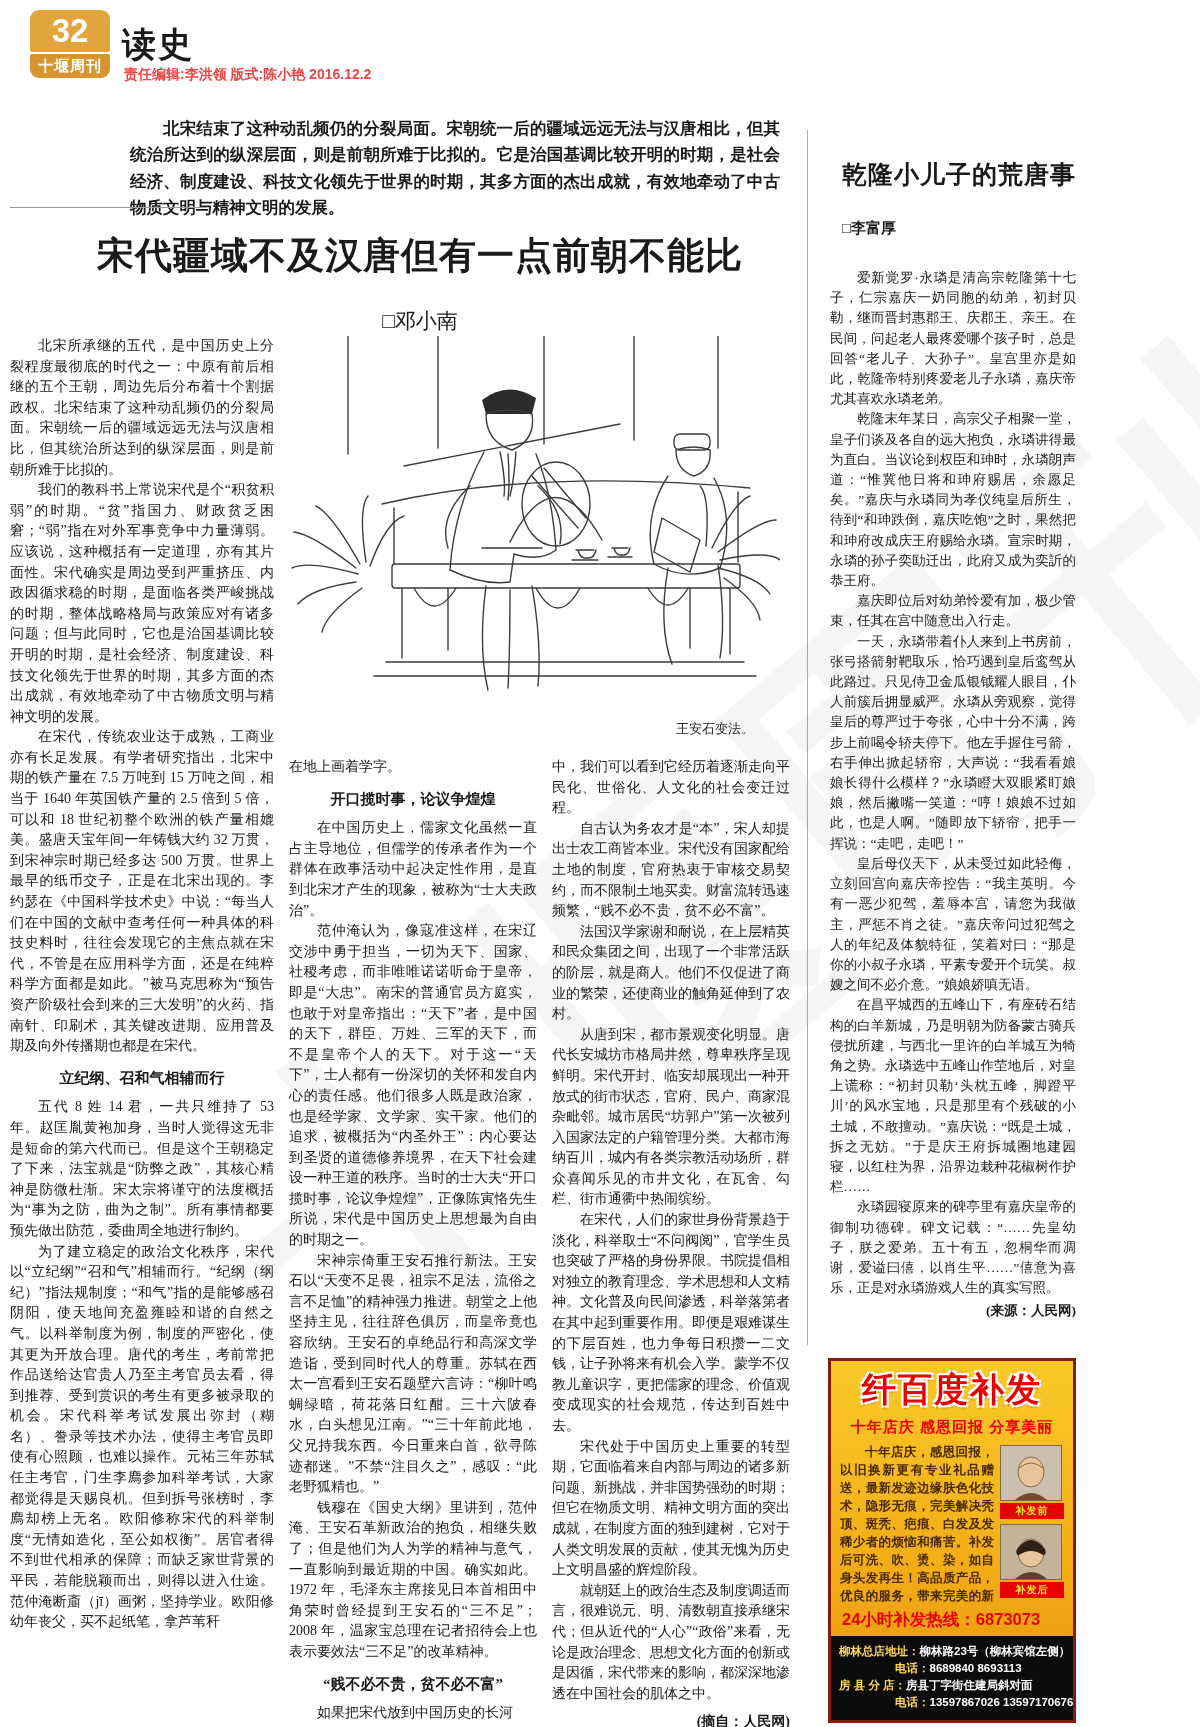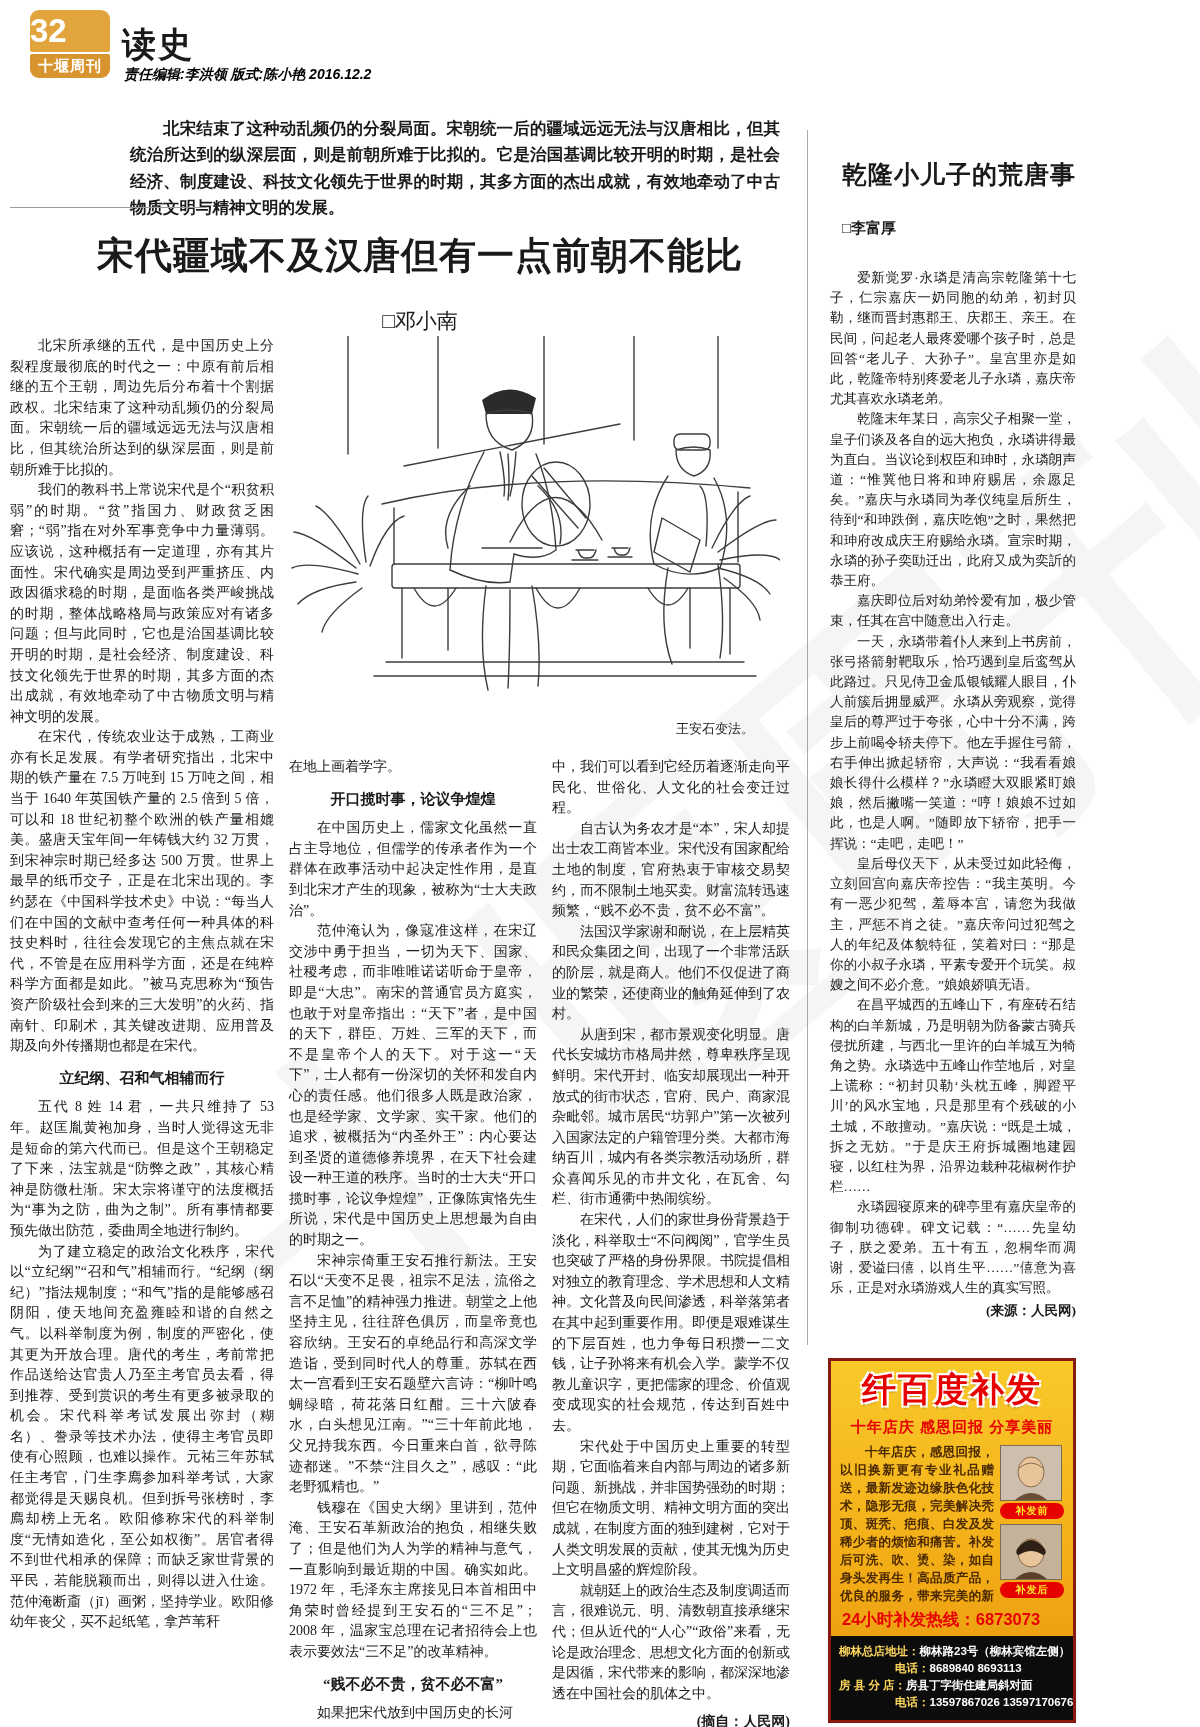--- a/index.html
+++ b/index.html
@@ -5,33 +5,33 @@
   * { margin:0; padding:0; box-sizing:border-box; }
   html,body { background:#e9e9e9; }
   #page {
     position:relative; width:1200px; height:1727px; margin:0 auto;
     background:#ffffff; overflow:hidden;
     font-family:"Liberation Serif","DejaVu Serif",serif; color:#1a1a1a;
   }
   
   .page-badge { position:absolute; left:30px; top:10px; width:80px; }
   .badge-num {
-    background:#e2a53e; border-radius:9px 9px 2px 2px; color:#fff; text-align:left;
+    background:#e2a53e; border-radius:9px 9px 2px 2px; color:#fff; text-align:center;
     font-size:33px; font-weight:bold; height:42px; line-height:42px;
     font-family:"Liberation Sans","DejaVu Sans",sans-serif;
   }
   .badge-name {
     margin-top:2px; background:#d8952f; border-radius:2px 2px 9px 9px; color:#fff;
     text-align:center; font-size:15px; font-weight:bold; height:24px; line-height:24px;
     letter-spacing:1px;
   }
   .section-title { position:absolute; left:122px; top:22px; font-size:34px; font-weight:900; letter-spacing:2px; }
   .editor-line {
-    position:absolute; left:124px; top:66px; font-size:14px; font-weight:bold; font-style:italic;
-    font-family:"Liberation Sans","DejaVu Sans",sans-serif; color:#000000;
+    position:absolute; left:124px; top:66px; font-size:14px; font-weight:bold; 
+    font-family:"Liberation Sans","DejaVu Sans",sans-serif; color:#ef4444;
   }
   
   .intro {
     position:absolute; left:130px; top:116px; width:650px;
     font-size:16.5px; line-height:1.6; font-weight:bold; text-align:justify; text-indent:2em;
   }
   .rule-left { position:absolute; left:10px; top:207px; width:196px; height:1px; background:#9a9a9a; }
   .main-title {
     position:absolute; left:55px; top:231px; width:730px; text-align:center;
     font-size:37px; font-weight:900; letter-spacing:1px; white-space:nowrap;
@@ -76,21 +76,21 @@
     color:#e60000; font-size:34px; font-weight:900; text-align:center; letter-spacing:2px; white-space:nowrap;
     text-shadow:-2px -2px 0 #fff, 2px -2px 0 #fff, -2px 2px 0 #fff, 2px 2px 0 #fff, 0 3px 2px rgba(0,0,0,.25);
   }
   .ad-subtitle { color:#e60000; font-size:15px; font-weight:bold; text-align:center; margin:5px 0 6px; letter-spacing:1px; white-space:nowrap; }
   .ad-main { overflow:hidden; }
   .ad-photos { float:right; width:64px; margin:2px 0 2px 6px; }
   .ad-photo { width:62px; height:56px; background:#cdbfae; border:1px solid #7d6a50; }
   .ad-photo svg { display:block; }
   .ad-photo-label {
     background:#e60000; color:#ffe924; font-size:10px; font-weight:bold; text-align:center;
-    border-radius:8px; margin:2px 0 5px; padding:1px 0; letter-spacing:1px;
+    border-radius:0; margin:2px 0 5px; padding:1px 0; letter-spacing:1px;
   }
   .ad-body { color:#4a2800; font-weight:bold; font-size:12.5px; line-height:18px; text-align:justify; text-indent:2em; }
   .ad-hotline { clear:both; color:#e60000; font-weight:900; font-size:16.5px; padding:7px 0 5px 2px; white-space:nowrap; }
   .ad-footer { background:#0c0c0c; margin:2px -9px 0; margin-top:auto; padding:7px 8px 9px; font-size:11.5px; font-weight:bold; line-height:17px; }
   .ad-footer .line { white-space:nowrap; }
   .ad-footer .line:nth-child(even) { padding-left:56px; }
   .ad-footer .label { color:#ffd75e; }
   .ad-footer .value { color:#ffffff; }
 </style>
 </head>

